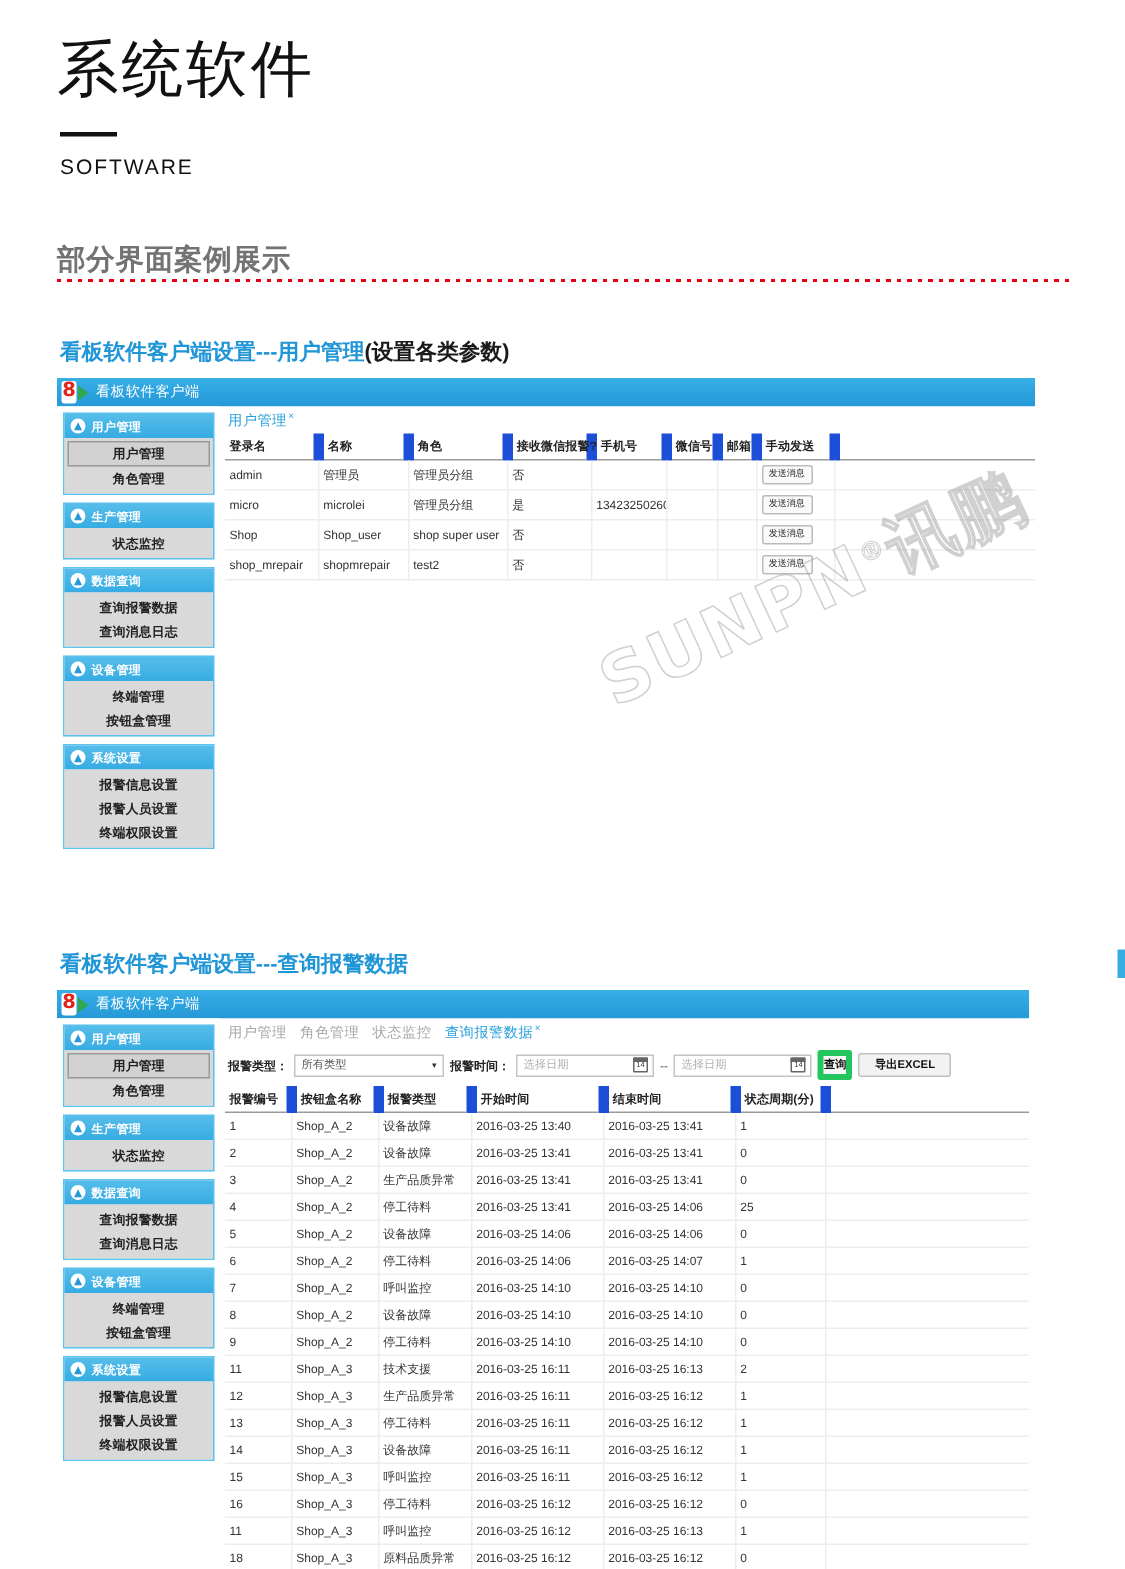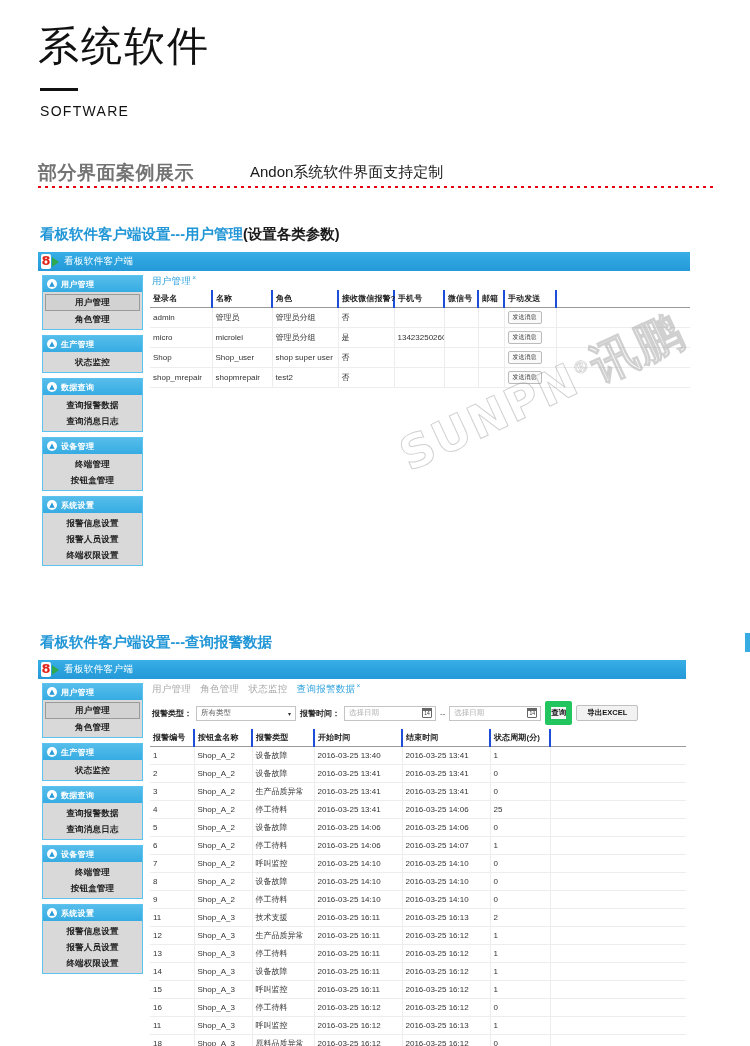--- a/index.html
+++ b/index.html
@@ -90,21 +90,21 @@
   .content { flex: 1; padding: 2px 0 0 4px; position: relative; overflow: hidden; }
   .tabbar { display: flex; align-items: flex-end; gap: 9px; padding: 1px 0 2px 2px; }
   .tab { font-size: 9.5px; color: #a9a9a9; letter-spacing: .3px; }
   .tab.active { color: #2aa0dc; }
   .tab .x { font-size: 6.5px; vertical-align: super; margin-left: 1px; }
 
   table.grid { border-collapse: collapse; width: 100%; table-layout: fixed; }
   table.grid th {
     font-size: 8px; font-weight: 700; color: #222; text-align: left;
     padding: 3px 3px; border-bottom: 1.5px solid #9a9a9a;
-    border-right: 2px solid #1d4ed8; white-space: nowrap; letter-spacing: .1px;
+    border-right: 7px solid #1d4ed8; white-space: nowrap; letter-spacing: .1px;
   }
   table.grid td {
     font-size: 8px; color: #333; padding: 3px 3px;
     border-bottom: 1px solid #ededed; border-right: 1px solid #ededed;
     white-space: nowrap; overflow: hidden;
   }
   table.grid th:last-child, table.grid td:last-child { border-right: none; }
 
   .btn-sm {
     display: inline-block; font-size: 6px; color: #222;
@@ -132,21 +132,21 @@
   }
   .calico::before {
     content: ""; position: absolute; left: -1px; right: -1px; top: -1px;
     height: 2.5px; background: #666;
   }
   .dashdots { font-size: 8px; color: #555; }
   .qbtn {
     font-size: 7.5px; color: #111; font-weight: 700; background: #f2f2f2;
     border: 1px solid #c0c0c0; border-radius: 2px; padding: 2px 10px; line-height: 10px;
   }
-  .qbtn.primary { border: 6px solid #22c55e; background: #f7f7f7; padding: 1px 0; text-align: right; }
+  .qbtn.primary { border: 4px solid #22c55e; background: #f7f7f7; padding: 1px 0; text-align: right; }
 
   
   .wm {
     position: absolute; left: 390px; top: 430px;
     font-size: 46px; font-weight: 700; letter-spacing: 2px;
     color: rgba(0,0,0,0.0); -webkit-text-stroke: 1px rgba(150,150,150,.45);
     transform: rotate(-25deg); transform-origin: left top;
     white-space: nowrap; pointer-events: none; user-select: none;
     font-family: "DejaVu Sans", sans-serif;
   }
@@ -158,21 +158,20 @@
 </style>
 </head>
 <body>
 
 <div class="page">
 
   <div class="hdr-title">系统软件</div>
   <div class="hdr-rule"></div>
   <div class="hdr-sub">SOFTWARE</div>
   <div class="sec-red">部分界面案例展示</div>
-  <div class="sec-black">Andon系统软件界面支持定制</div>
   <div class="dotline"></div>
 
   <div class="caption" id="cap1">
     <span class="b">看板软件客户端设置---用户管理</span><span>(设置各类参数)</span>
   </div>
 
   <div class="win" id="win1" style="left:38px; top:252px; width:652px; height:338px;">
     <div class="win-title">
       <span class="logo">
         <span class="eight">8</span>

